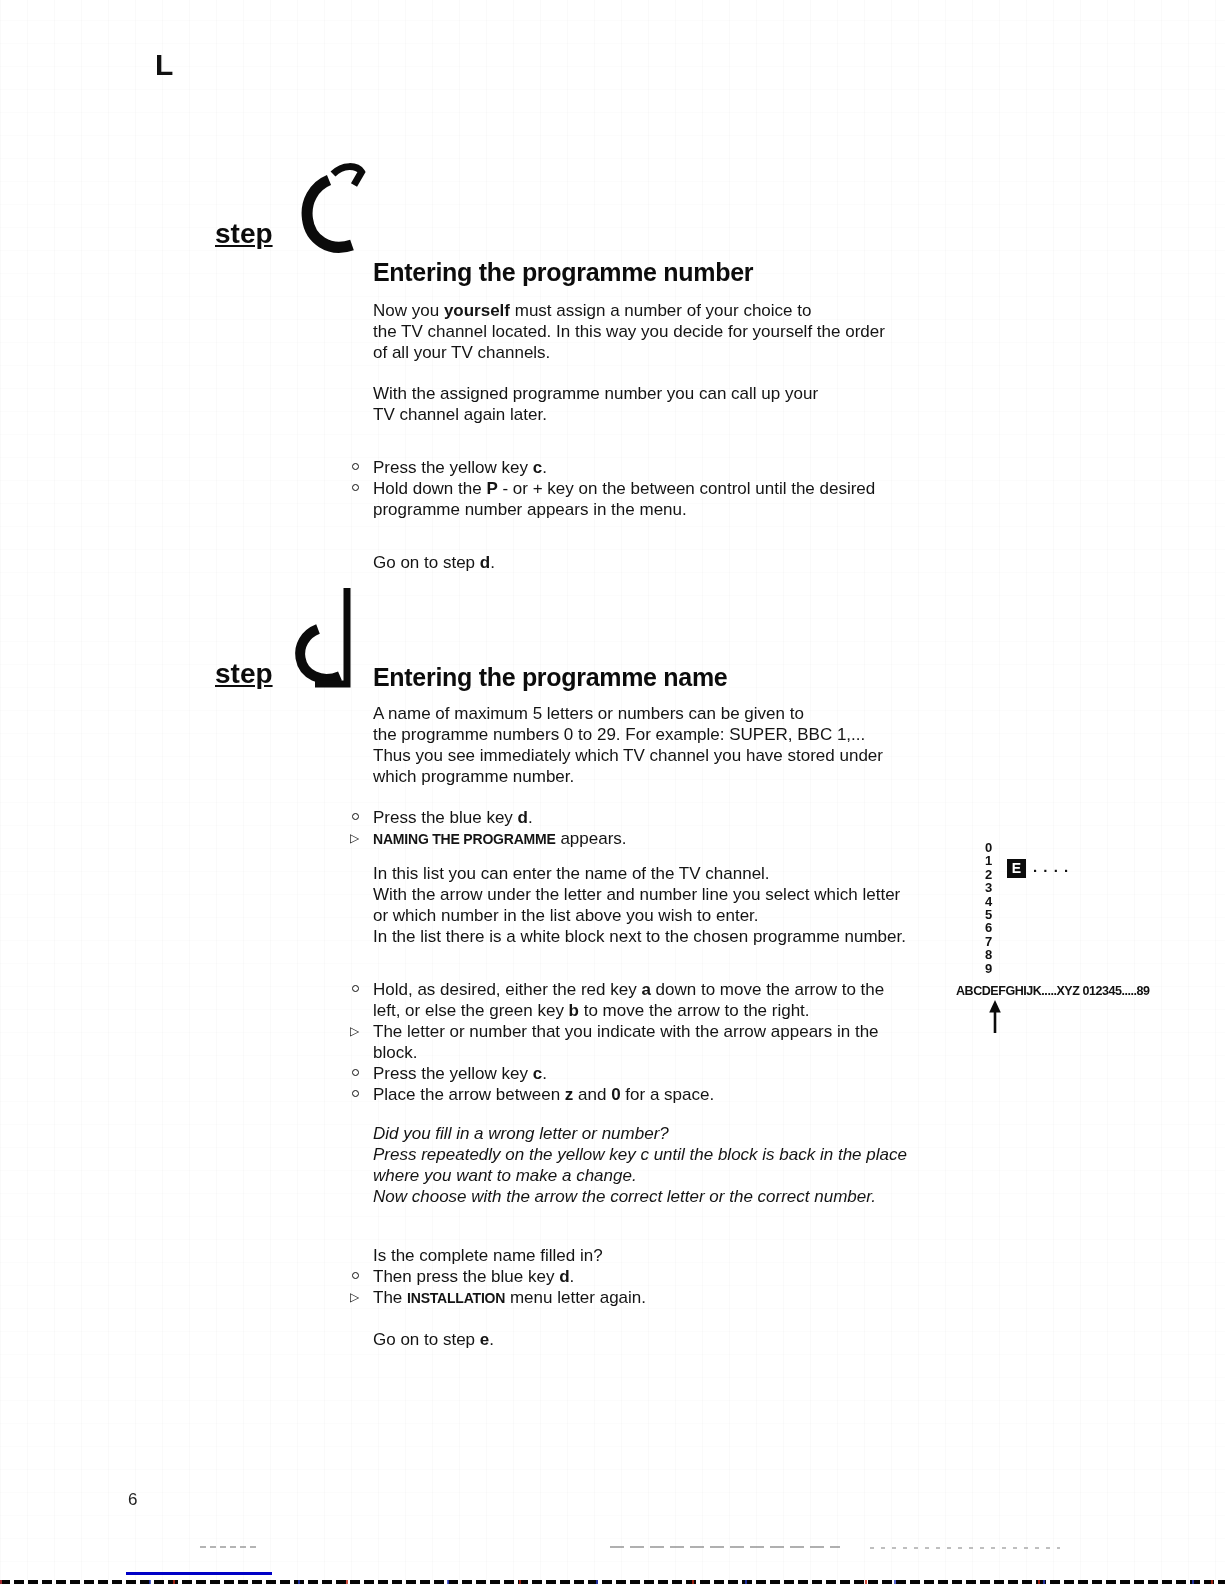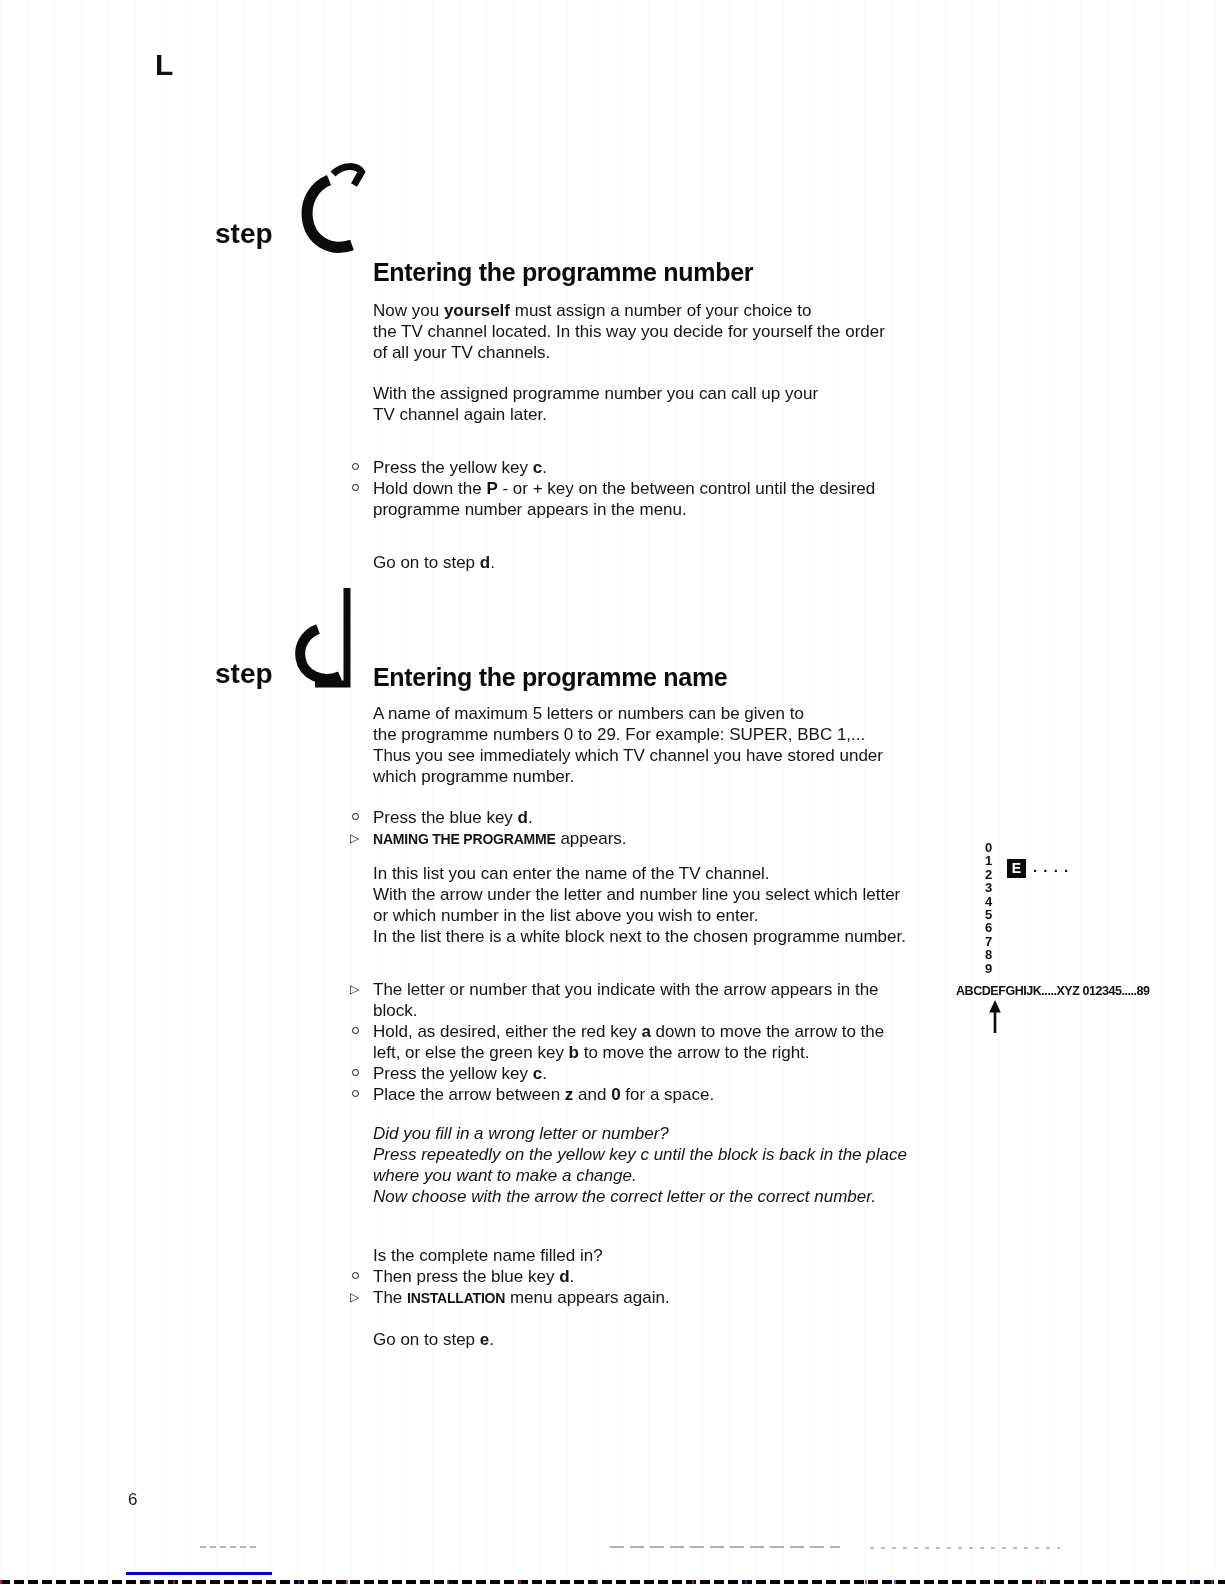--- a/index.html
+++ b/index.html
@@ -10,21 +10,21 @@
   }
   
   .scan-texture{
     position:absolute;inset:0;pointer-events:none;
     background-image:
       repeating-linear-gradient(90deg, rgba(0,0,0,0.018) 0 1px, transparent 1px 27px),
       repeating-linear-gradient(0deg, rgba(0,0,0,0.012) 0 1px, transparent 1px 23px);
   }
   .abs{position:absolute;}
   .corner-mark{left:155px;top:48px;font-size:30px;font-weight:bold;letter-spacing:-1px;}
-  .step-label{font-size:28px;font-weight:bold;color:#0c0c0c;}
+  .step-label{font-size:28px;font-weight:bold;color:#0c0c0c;text-decoration:underline;}
   .step-label.c{left:215px;top:218px;}
   .step-label.d{left:215px;top:658px;}
   .step-icon{color:#0c0c0c;}
   .step-icon.c{left:293px;top:160px;}
   .step-icon.d{left:284px;top:583px;}
 
   .section{width:600px;font-size:17px;line-height:21px;color:#141414;}
   .section-c{left:373px;top:220px;}
   .section-d{left:373px;top:662px;}
   h1.heading{
@@ -149,28 +149,28 @@
 
   <p class="para gap13">
     <span>In this list you can enter the name of the TV channel.</span><br>
     <span>With the arrow under the letter and number line you select which letter</span><br>
     <span>or which number in the list above you wish to enter.</span><br>
     <span>In the list there is a white block next to the chosen programme number.</span>
   </p>
 
   <div class="gap16">
     <div class="li">
+      <span class="m-circle"></span>
+      <span>Hold, as desired, either the red key </span><b>a</b><span> down to move the arrow to the</span><br>
+      <span>left, or else the green key </span><b>b</b><span> to move the arrow to the right.</span>
+    </div>
+    <div class="li">
       <span class="m-tri"></span>
       <span>The letter or number that you indicate with the arrow appears in the</span><br>
       <span>block.</span>
-    </div>
-    <div class="li">
-      <span class="m-circle"></span>
-      <span>Hold, as desired, either the red key </span><b>a</b><span> down to move the arrow to the</span><br>
-      <span>left, or else the green key </span><b>b</b><span> to move the arrow to the right.</span>
     </div>
     <div class="li">
       <span class="m-circle"></span>
       <span>Press the yellow key </span><b>c</b><span>.</span>
     </div>
     <div class="li">
       <span class="m-circle"></span>
       <span>Place the arrow between </span><b>z</b><span> and </span><b>0</b><span> for a space.</span>
     </div>
   </div>
@@ -185,21 +185,21 @@
   <div class="gap21">
     <div class="li">
       <span>Is the complete name filled in?</span>
     </div>
     <div class="li">
       <span class="m-circle"></span>
       <span>Then press the blue key </span><b>d</b><span>.</span>
     </div>
     <div class="li">
       <span class="m-tri"></span>
-      <span>The </span><span class="menu-caps">INSTALLATION</span><span> menu appears again.</span>
+      <span>The </span><span class="menu-caps">INSTALLATION</span><span> menu letter again.</span>
     </div>
   </div>
 
   <p class="para gap20">
     <span>Go on to step </span><b>e</b><span>.</span>
   </p>
 </div>
 
 <div class="abs fig-digits">
   <div>0</div>

